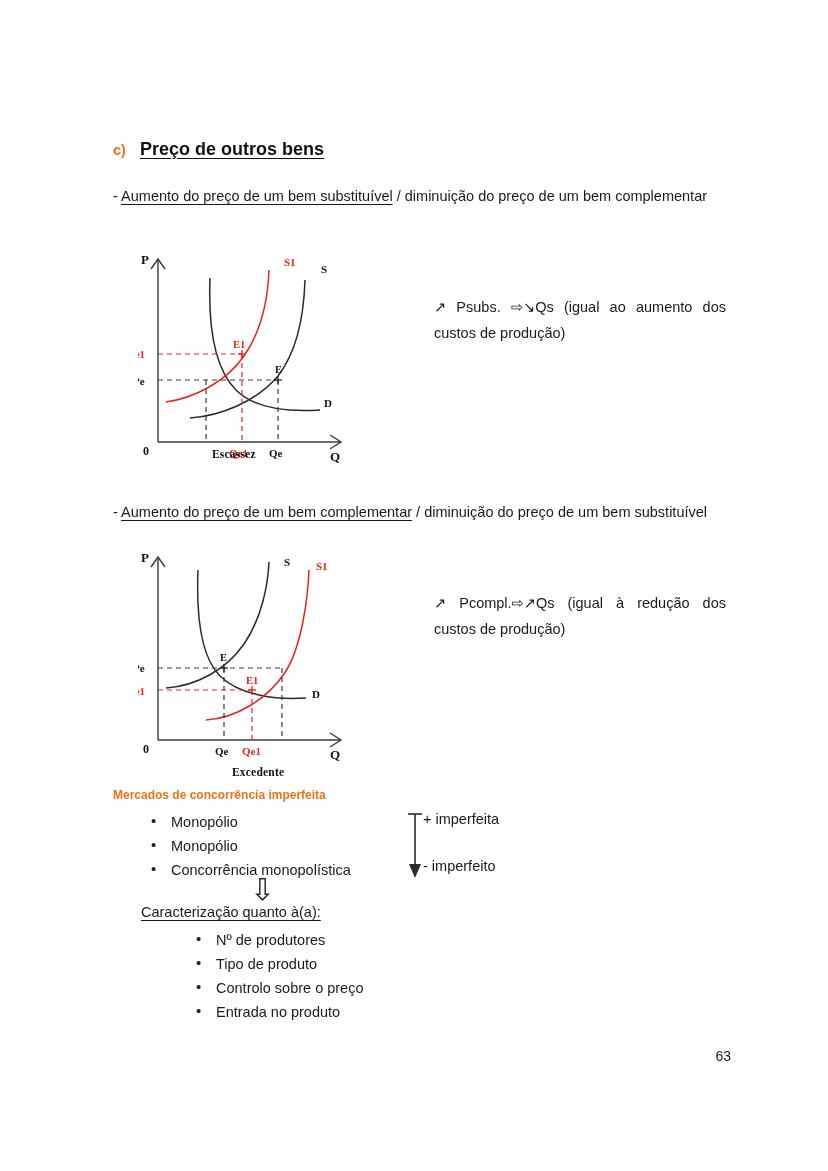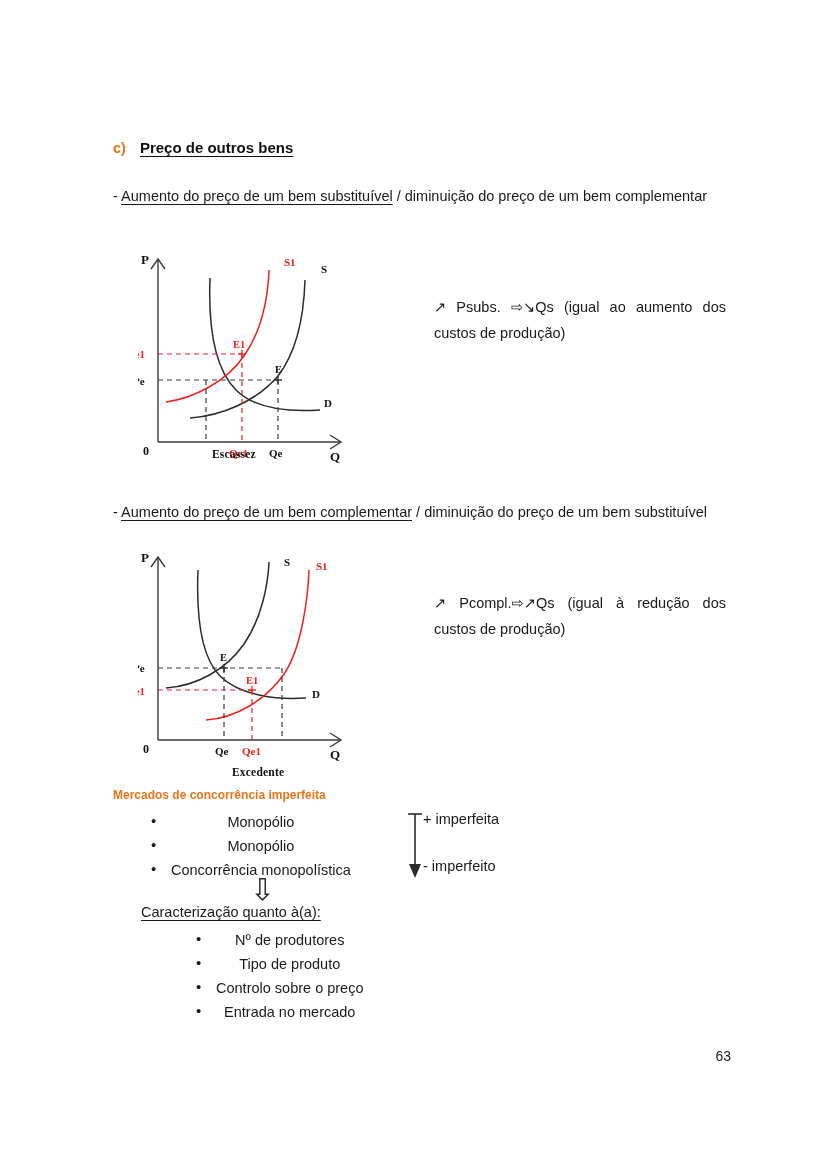--- a/index.html
+++ b/index.html
@@ -28,21 +28,21 @@
     align-items:baseline;
     gap:14px;
   }
   .list-marker{
     color:#E8751A;
     font-weight:bold;
     font-size:14.5px;
   }
   .heading-text{
     font-weight:bold;
-    font-size:15px;
+    font-size:18px;
     color:#111;
     text-decoration:underline;
     text-underline-offset:3px;
   }
 
   .para{
     position:absolute;
     font-size:14.5px;
     line-height:26px;
     color:#1a1a1a;
@@ -87,21 +87,20 @@
     margin:0;
     padding:0;
     list-style:none;
     font-size:14.5px;
     color:#1a1a1a;
   }
   .bullets li{
     line-height:24px;
     position:relative;
     padding-left:26px;
-    text-align:center;
   }
   .bullets li::before{
     content:"\2022";
     position:absolute;
     left:6px;top:-1px;
     font-size:15px;
     color:#1a1a1a;
   }
 
   .underline-label{
@@ -278,18 +277,18 @@
   <div class="scale-note" style="left:423px;top:858px;">- imperfeito</div>
 
   <div class="big-down-arrow" style="left:250px;top:875px;">⇩</div>
 
   <div class="underline-label" style="left:113px;top:904px;">Caracterização quanto à(a):</div>
 
   <ul class="bullets" style="left:190px;top:928px;">
     <li>Nº de produtores</li>
     <li>Tipo de produto</li>
     <li>Controlo sobre o preço</li>
-    <li>Entrada no mercado</li>
+    <li>Entrada no produto</li>
   </ul>
 
   <div class="page-num">63</div>
 
 </div>
 
 </body></html>

